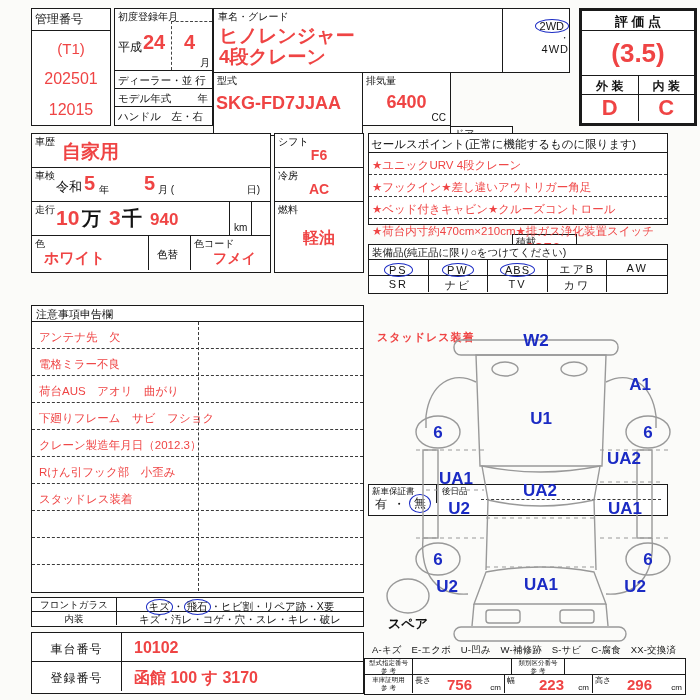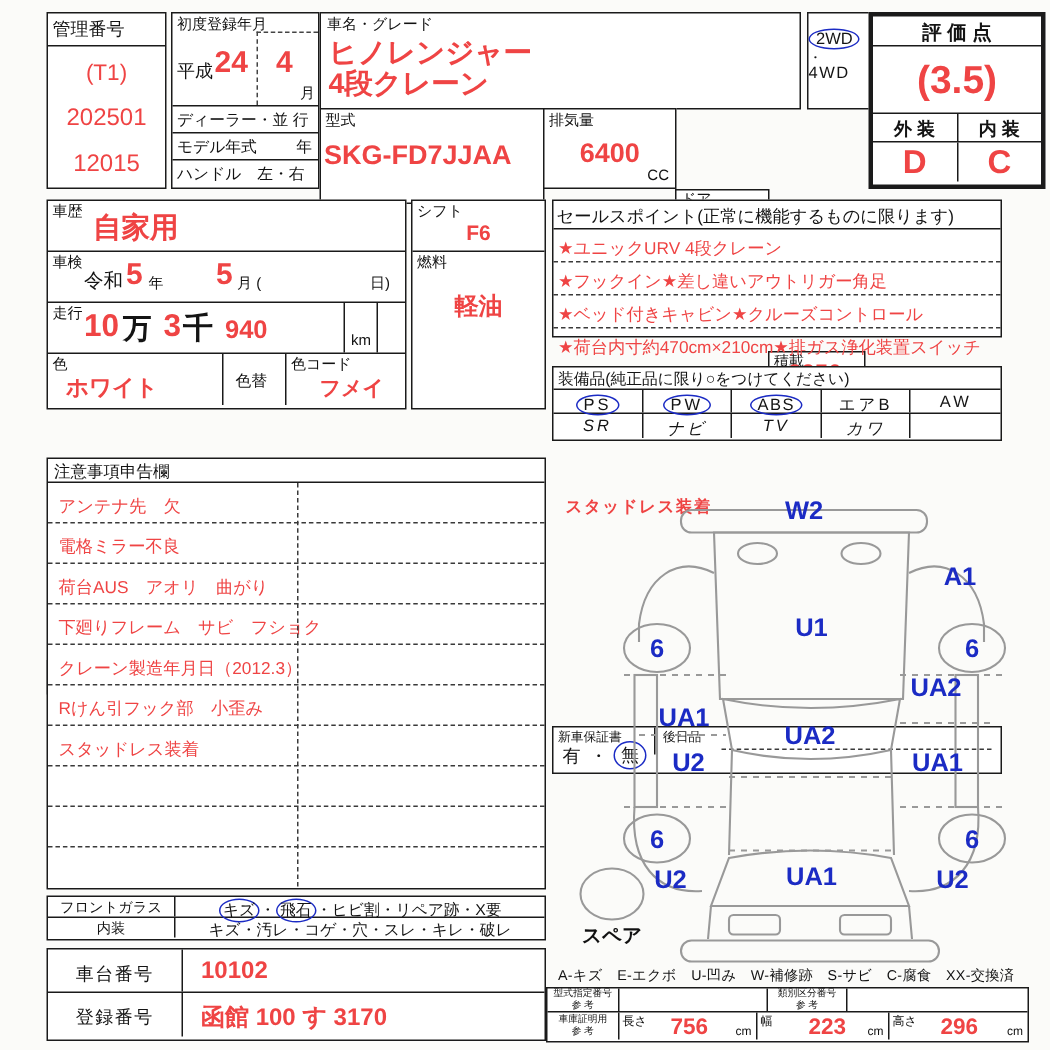--- a/index.html
+++ b/index.html
@@ -43,21 +43,21 @@
   </div>
   <div class="lab" style="border-top:1.4px solid #1a1a1a;height:18px;padding:3px;font-size:10.5px;">ハンドル　左・右</div>
 </div>
 
 <div class="b" style="left:213px;top:8px;width:321px;height:65px;">
   <div class="lab" style="padding:2px 4px;">車名・グレード</div>
   <div class="bl" style="font-size:19px;font-weight:bold;line-height:21px;padding-left:5px;">ヒノレンジャー</div>
   <div class="bl" style="font-size:19px;font-weight:bold;line-height:21px;padding-left:5px;">4段クレーン</div>
 </div>
 
-<div class="b" style="left:538px;top:8px;width:44px;height:65px;text-align:left;padding-top:7px;">
+<div class="b" style="left:502px;top:8px;width:68px;height:65px;text-align:right;padding-top:7px;">
   <span class="oval" style="font-size:11px;">2WD</span>
   <div style="font-size:9px;line-height:9px;">・</div>
   <div style="font-size:11px;letter-spacing:1px;">4WD</div>
 </div>
 
 <div class="b" style="left:213px;top:72px;width:150px;height:64px;">
   <div class="lab" style="padding:2px 3px;">型式</div>
   <div class="bl" style="font-size:18px;font-weight:bold;padding-left:2px;margin-top:4px;">SKG-FD7JJAA</div>
 </div>
 
@@ -136,20 +136,24 @@
       <span class="bl" style="position:absolute;right:14px;top:14px;font-size:14px;font-weight:bold;">フメイ</span>
     </div>
   </div>
 </div>
 
 <div class="b" style="left:274px;top:133px;width:90px;height:140px;">
   <div class="cell" style="height:33px;">
     <span class="lab" style="position:absolute;left:3px;top:2px;">シフト</span>
     <div class="bl" style="text-align:center;padding-top:13px;font-size:14px;font-weight:bold;">F6</div>
   </div>
+  <div class="cell" style="height:34px;border-top:1.4px solid #1a1a1a;">
+    <span class="lab" style="position:absolute;left:3px;top:2px;">冷房</span>
+    <div class="bl" style="text-align:center;padding-top:13px;font-size:14px;font-weight:bold;">AC</div>
+  </div>
   <div class="cell" style="height:69px;border-top:1.4px solid #1a1a1a;">
     <span class="lab" style="position:absolute;left:3px;top:2px;">燃料</span>
     <div class="bl" style="text-align:center;padding-top:26px;font-size:16px;font-weight:bold;">軽油</div>
   </div>
 </div>
 
 <div class="b cell" style="left:31px;top:276px;width:174px;height:23px;">
   <span style="position:absolute;left:6px;top:4px;font-size:11px;">R券</span>
   <span class="bl" style="position:absolute;left:58px;top:2px;font-size:16px;font-weight:bold;">10,400</span>
   <span style="position:absolute;left:140px;top:4px;font-size:11px;">円</span>
@@ -165,21 +169,21 @@
 
 <div class="b" style="left:368px;top:244px;width:300px;height:50px;">
   <div style="height:15px;font-size:10.5px;padding:1px 3px;border-bottom:1.4px solid #1a1a1a;">装備品(純正品に限り○をつけてください)</div>
   <div style="display:flex;height:16px;border-bottom:1.2px solid #1a1a1a;">
     <div style="width:20%;border-right:1.2px solid #1a1a1a;text-align:center;"><span class="oval" style="font-size:11px;letter-spacing:2px;">PS</span></div>
     <div style="width:20%;border-right:1.2px solid #1a1a1a;text-align:center;"><span class="oval" style="font-size:11px;letter-spacing:2px;">PW</span></div>
     <div style="width:20%;border-right:1.2px solid #1a1a1a;text-align:center;"><span class="oval" style="font-size:11px;letter-spacing:1px;">ABS</span></div>
     <div style="width:20%;border-right:1.2px solid #1a1a1a;text-align:center;font-size:11px;letter-spacing:2px;padding-top:2px;">エアB</div>
     <div style="width:20%;text-align:center;font-size:11px;letter-spacing:2px;padding-top:2px;">AW</div>
   </div>
-  <div style="display:flex;height:16px;font-style:italic;">
+  <div style="display:flex;height:16px;">
     <div style="width:20%;border-right:1.2px solid #1a1a1a;text-align:center;font-size:11px;letter-spacing:2px;padding-top:2px;">SR</div>
     <div style="width:20%;border-right:1.2px solid #1a1a1a;text-align:center;font-size:11px;letter-spacing:2px;padding-top:2px;">ナビ</div>
     <div style="width:20%;border-right:1.2px solid #1a1a1a;text-align:center;font-size:11px;letter-spacing:2px;padding-top:2px;">TV</div>
     <div style="width:20%;border-right:1.2px solid #1a1a1a;text-align:center;font-size:11px;letter-spacing:2px;padding-top:2px;">カワ</div>
     <div style="width:20%;text-align:center;font-size:11px;padding-top:2px;"></div>
   </div>
 </div>
 
 <div class="b cell" style="left:368px;top:297px;width:300px;height:32px;">
   <span style="position:absolute;left:3px;top:1px;font-size:8.5px;">新車保証書</span>

